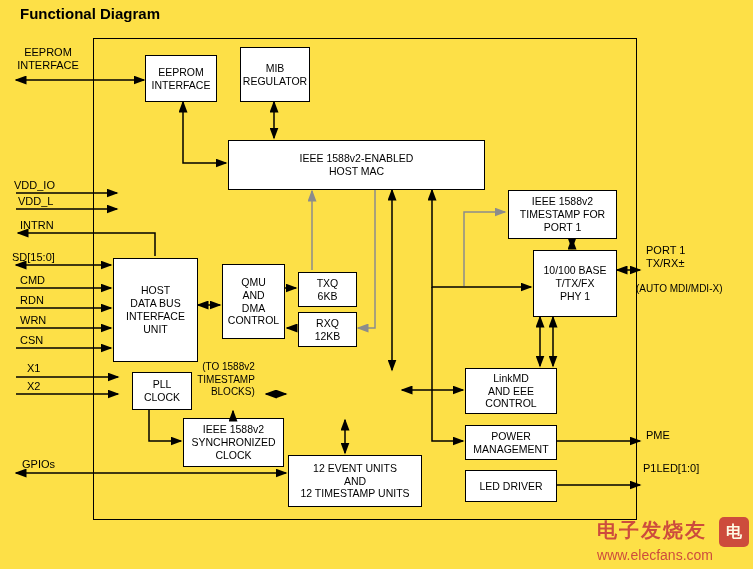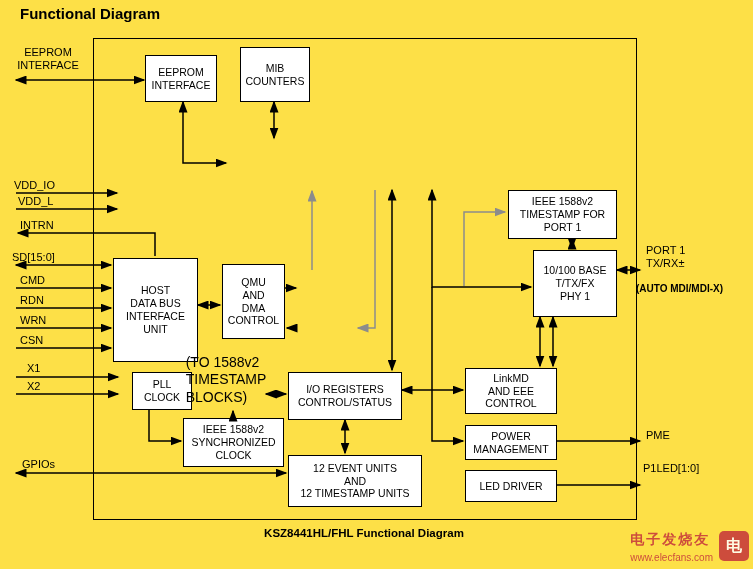--- a/index.html
+++ b/index.html
@@ -9,66 +9,70 @@
   }
   .title { position:absolute; left:20px; top:5px; font-size:15px; font-weight:bold; }
   .outer { position:absolute; left:93px; top:38px; width:542px; height:480px; border:1.6px solid var(--line,#000); }
   .blk {
     position:absolute; border:1.5px solid var(--line,#000); background:#fff;
     display:flex; align-items:center; justify-content:center; text-align:center;
     font-size:10.5px; line-height:1.22; white-space:pre-line;
   }
   .note {
     position:absolute; display:flex; align-items:center; justify-content:center;
-    text-align:left; font-size:14px; line-height:1.25; white-space:pre-line;
+    text-align:right; font-size:10px; line-height:1.25; white-space:pre-line;
   }
   .pin { position:absolute; font-size:11px; line-height:1.18; white-space:pre-line; }
-  .pin.small { font-size:10px;font-weight:bold; }
+  .pin.small { font-size:10px; }
   .pin.center { text-align:center; }
   .caption { position:absolute; left:93px; top:527px; width:542px; text-align:center; font-size:11.5px; font-weight:bold; }
   svg.wires { position:absolute; left:0; top:0; pointer-events:none; }
   svg .w  { stroke:var(--line,#000); stroke-width:1.5; fill:none; }
   svg .wg { stroke:var(--gray-line,#8c8c8c); stroke-width:1.5; fill:none; }
   .watermark { position:absolute; right:4px; bottom:6px; display:flex; align-items:flex-start; gap:6px; color:var(--watermark,#c5333b); opacity:.85; }
   .wm-text { text-align:left; }
-  .wm-brand { font-size:14px; font-weight:bold; letter-spacing:2px; }
-  .wm-url { font-size:10px; margin-top:3px; }
+  .wm-brand { font-size:20px; font-weight:bold; letter-spacing:2px; }
+  .wm-url { font-size:14px; margin-top:3px; }
   .wm-icon { width:30px; height:30px; background:var(--watermark,#c5333b); color:#fff; border-radius:5px;
              display:flex; align-items:center; justify-content:center; font-size:16px; font-weight:bold; }
 </style>
 </head>
 <body>
 
 <div class="stage">
 
   <div class="title">Functional Diagram</div>
   <div class="outer"></div>
 
   <div class="blk" style="left:145px;top:55px;width:70px;height:45px"><span>EEPROM
 INTERFACE</span></div>
   <div class="blk" style="left:240px;top:47px;width:68px;height:53px"><span>MIB
-COUNTERS</span></div>
+REGULATOR</span></div>
+  <div class="blk" style="left:228px;top:140px;width:255px;height:48px"><span>IEEE 1588v2-ENABLED
+HOST MAC</span></div>
   <div class="blk" style="left:508px;top:190px;width:107px;height:47px"><span>IEEE 1588v2
 TIMESTAMP FOR
 PORT 1</span></div>
   <div class="blk" style="left:533px;top:250px;width:82px;height:65px"><span>10/100 BASE
 T/TX/FX
 PHY 1</span></div>
   <div class="blk" style="left:113px;top:258px;width:83px;height:102px"><span>HOST
 DATA BUS
 INTERFACE
 UNIT</span></div>
   <div class="blk" style="left:222px;top:264px;width:61px;height:73px"><span>QMU
 AND
 DMA
 CONTROL</span></div>
+  <div class="blk" style="left:298px;top:272px;width:57px;height:33px"><span>TXQ
+6KB</span></div>
+  <div class="blk" style="left:298px;top:312px;width:57px;height:33px"><span>RXQ
+12KB</span></div>
   <div class="blk" style="left:132px;top:372px;width:58px;height:36px"><span>PLL
 CLOCK</span></div>
-  <div class="blk" style="left:288px;top:372px;width:112px;height:46px"><span>I/O REGISTERS
-CONTROL/STATUS</span></div>
   <div class="blk" style="left:183px;top:418px;width:99px;height:47px"><span>IEEE 1588v2
 SYNCHRONIZED
 CLOCK</span></div>
   <div class="blk" style="left:288px;top:455px;width:132px;height:50px"><span>12 EVENT UNITS
 AND
 12 TIMESTAMP UNITS</span></div>
   <div class="blk" style="left:465px;top:368px;width:90px;height:44px"><span>LinkMD
 AND EEE
 CONTROL</span></div>
   <div class="blk" style="left:465px;top:470px;width:90px;height:30px"><span>LED DRIVER</span></div>
@@ -91,21 +95,20 @@
   <div class="pin" style="left:27px;top:362px">X1</div>
   <div class="pin" style="left:27px;top:380px">X2</div>
   <div class="pin" style="left:22px;top:458px">GPIOs</div>
 
   <div class="pin" style="left:646px;top:244px">PORT 1
 TX/RX±</div>
   <div class="pin small" style="left:636px;top:283px">(AUTO MDI/MDI-X)</div>
   <div class="pin" style="left:646px;top:429px">PME</div>
   <div class="pin" style="left:643px;top:462px">P1LED[1:0]</div>
 
-  <div class="caption">KSZ8441HL/FHL Functional Diagram</div>
 
   <svg class="wires" width="753" height="569">
     <defs>
       <marker id="ab" markerWidth="8" markerHeight="6" refX="7" refY="3" orient="auto-start-reverse">
         <path d="M0,0 L8,3 L0,6 z" style="fill:var(--line,#000)"></path>
       </marker>
       <marker id="ag" markerWidth="8" markerHeight="6" refX="7" refY="3" orient="auto-start-reverse">
         <path d="M0,0 L8,3 L0,6 z" style="fill:var(--gray-line,#8c8c8c)"></path>
       </marker>
     </defs>

